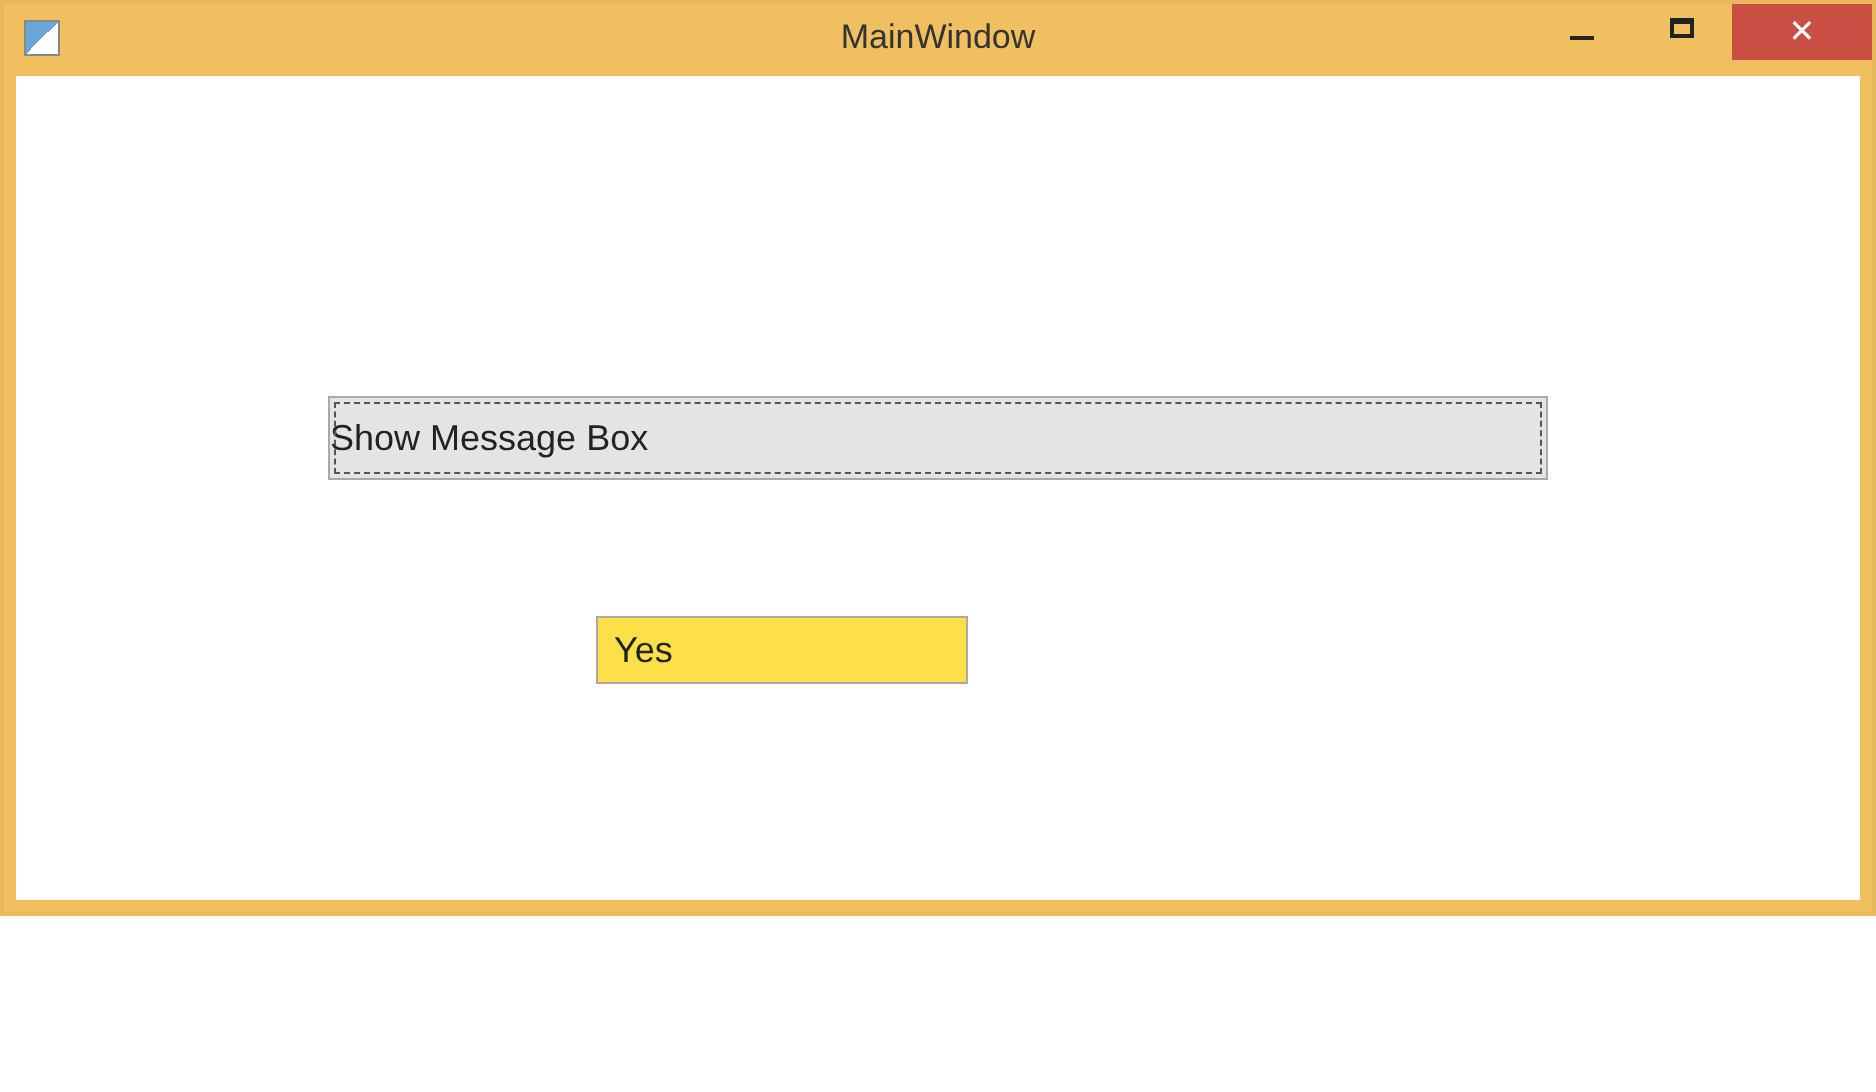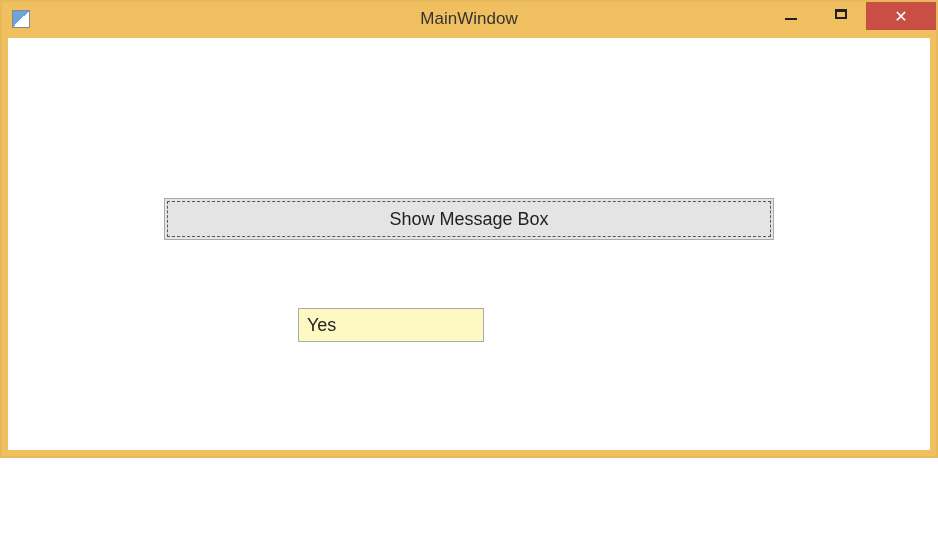--- a/index.html
+++ b/index.html
@@ -115,31 +115,30 @@
       width: 610px;
       height: 42px;
       background: #e4e4e4;
       border: 1px solid #a9a9a9;
       outline: 1px dashed #555;
       outline-offset: -4px;
       font-size: 18px;
       color: #222;
       display: flex;
       align-items: center;
-      justify-content: center;
       cursor: default;
     }
     .result-box {
       position: absolute;
       top: 270px;
       left: 290px;
       width: 186px;
       height: 34px;
       border: 1px solid #aaa;
-      background: #fef9c3;
+      background: #fde047;
       padding: 4px 8px;
       font-size: 18px;
       color: #222;
       display: flex;
       align-items: center;
     }
   </style>
 </head>
 <body>
 

